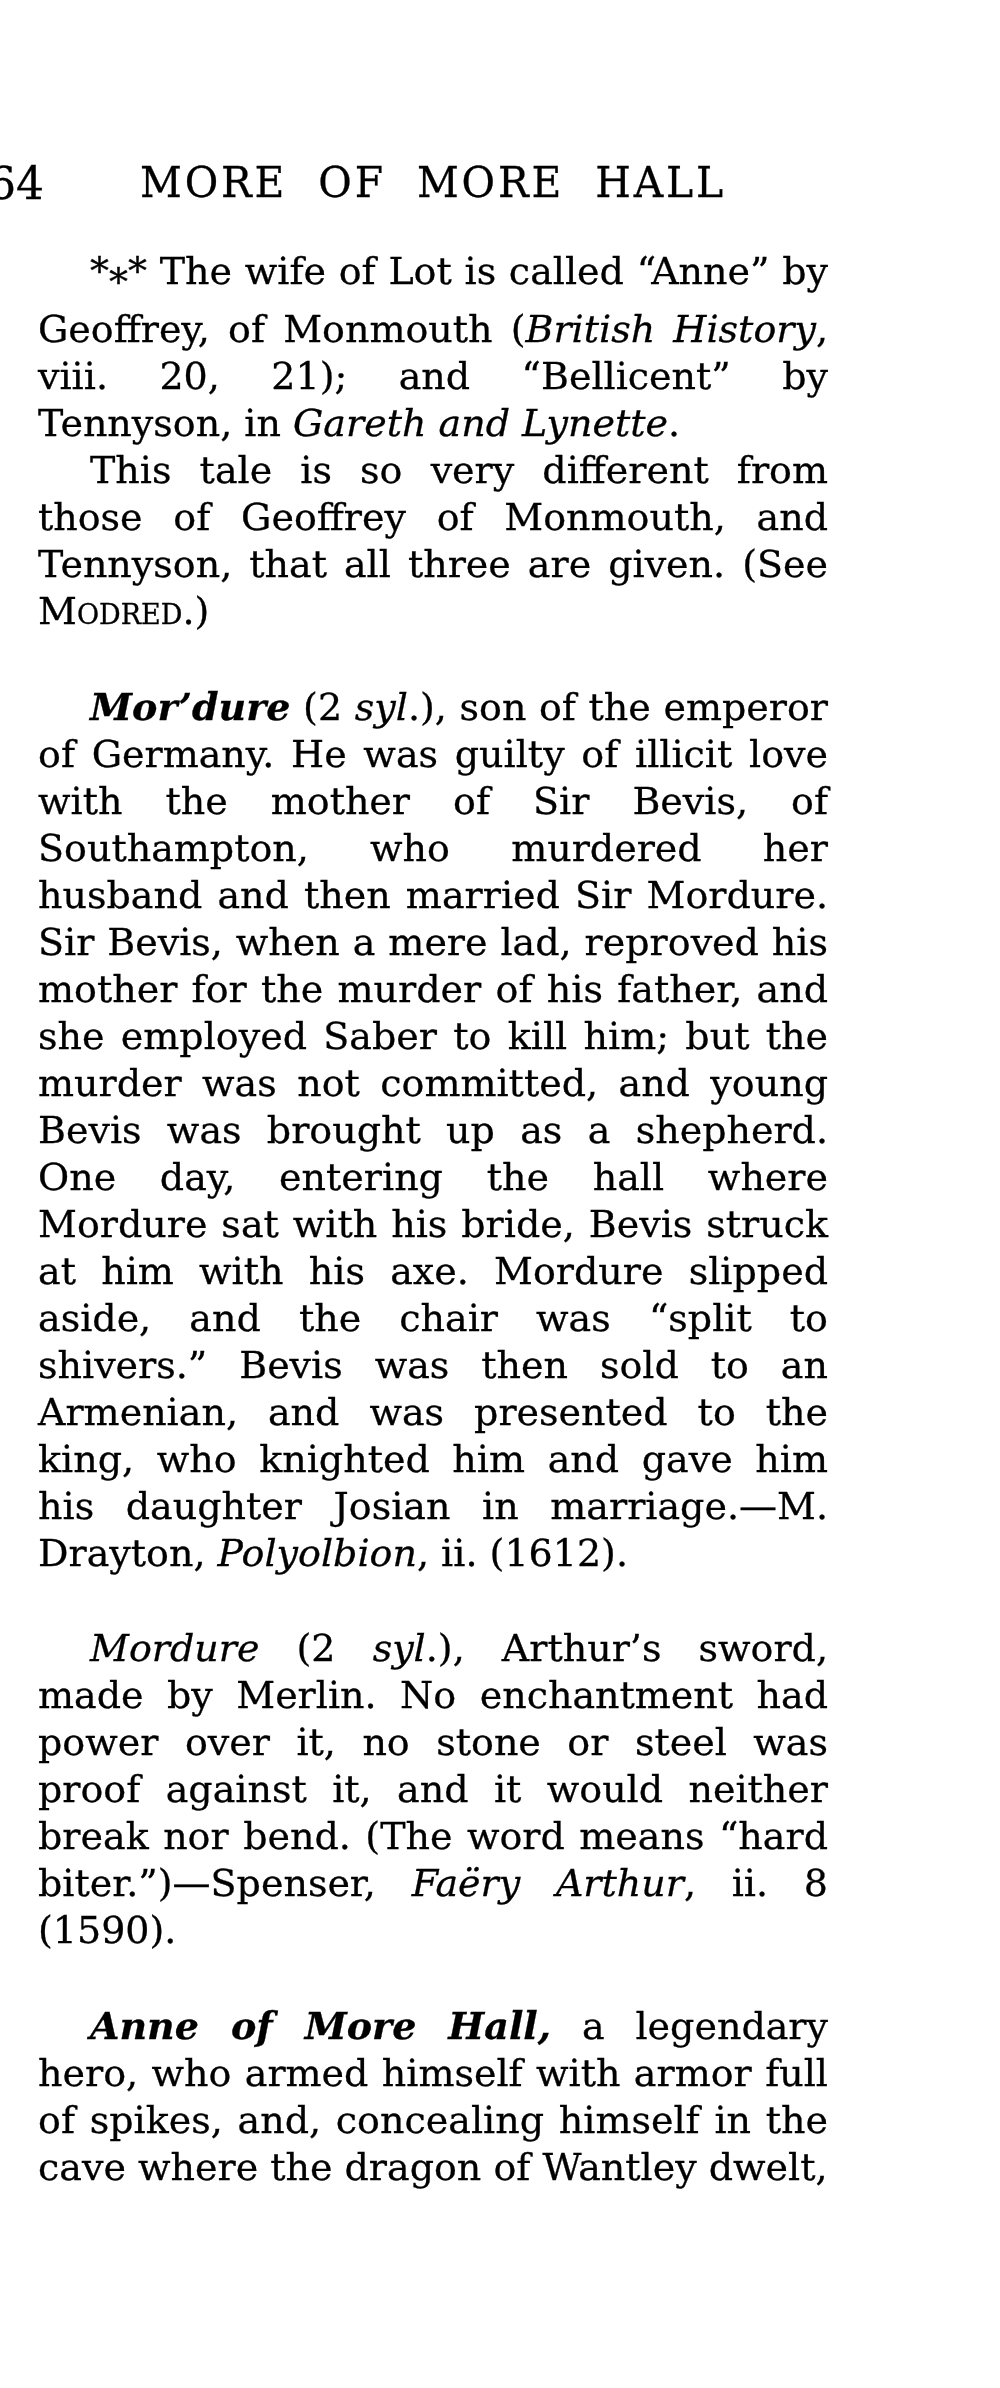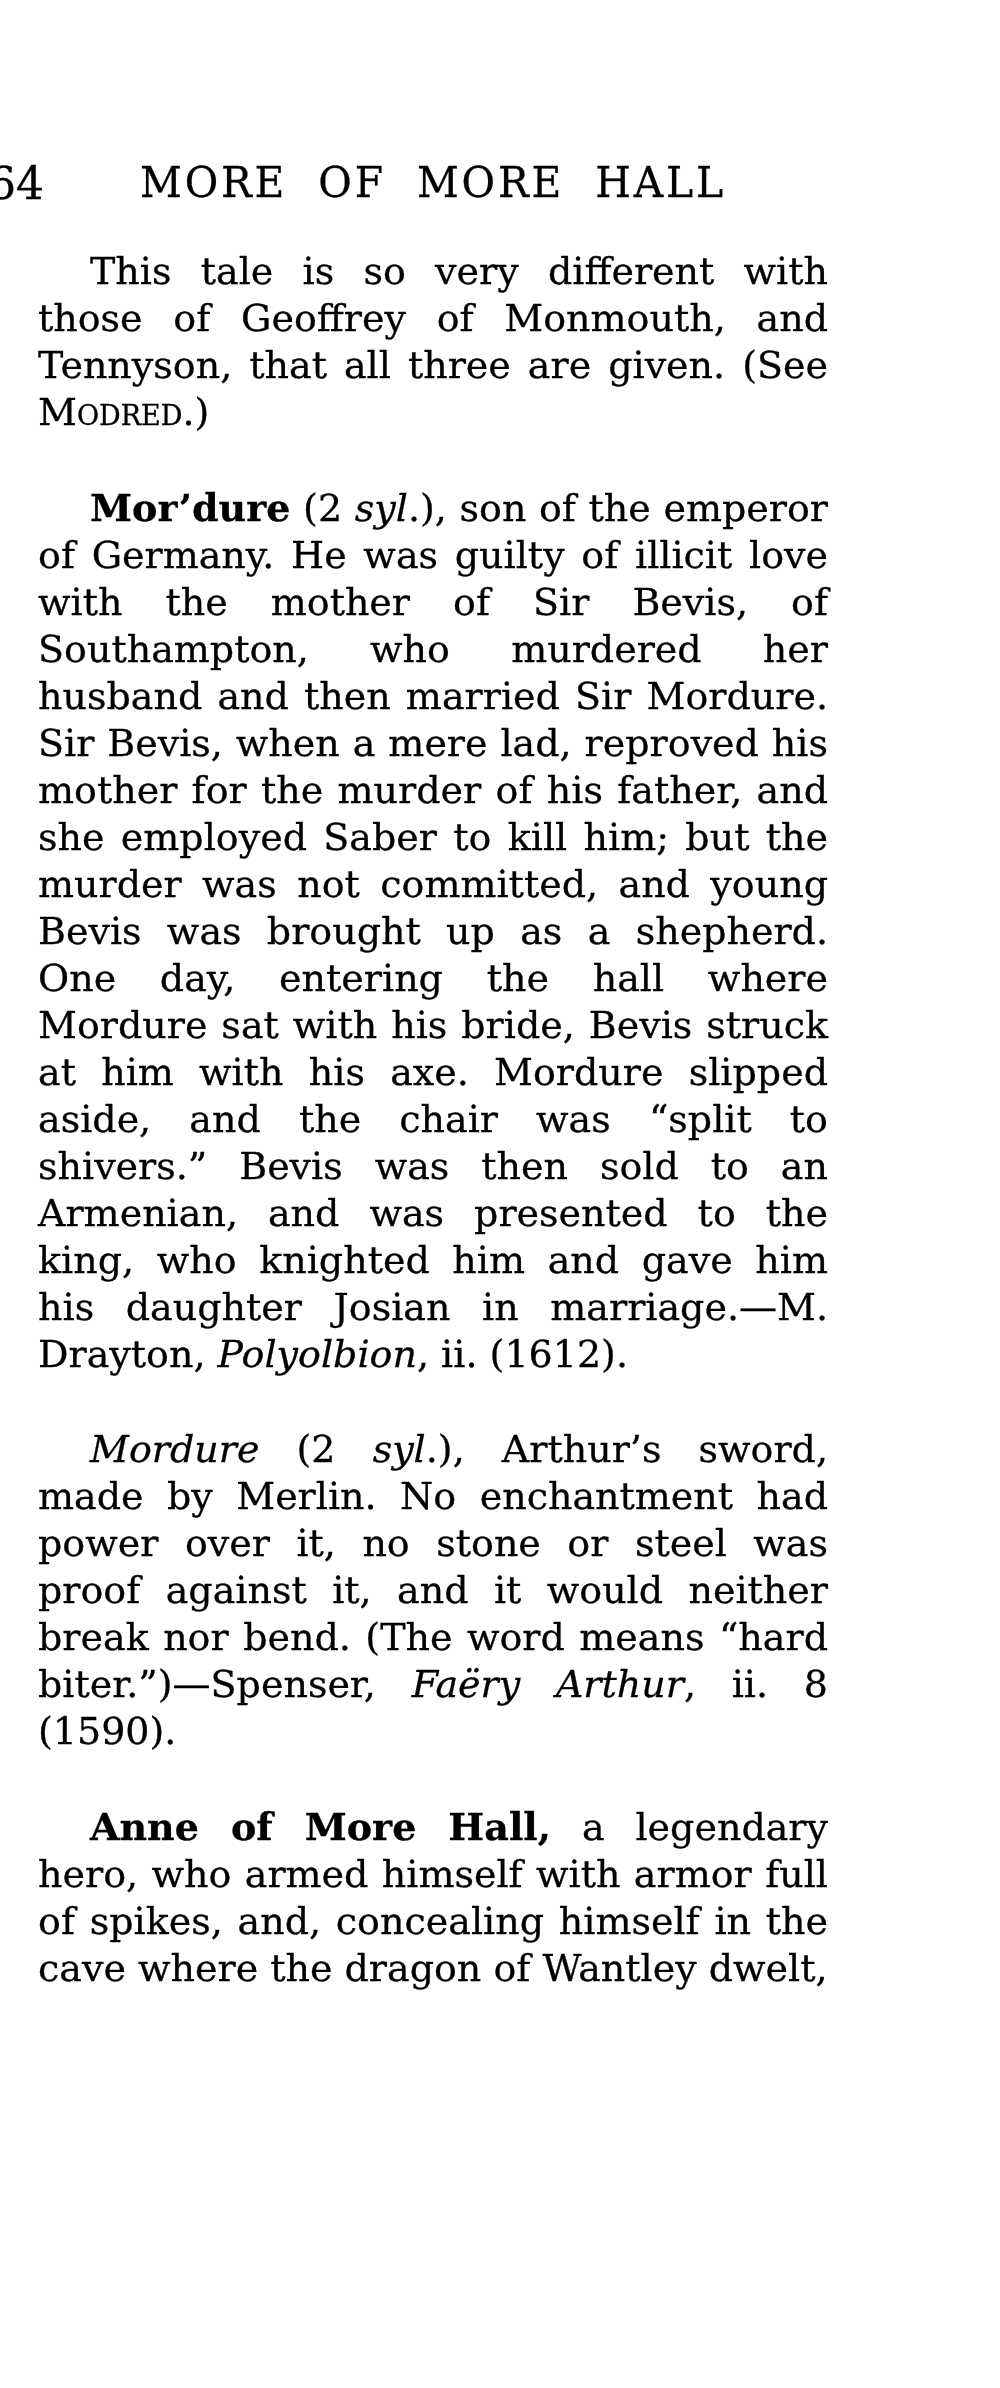--- a/index.html
+++ b/index.html
@@ -51,32 +51,33 @@
     width: 790px;
     font-size: 38px;
     line-height: 47px;
     text-align: justify;
     text-justify: inter-word;
   }
   .para { margin: 0; }
   .para.indent { text-indent: 52px; }
   .para.gap { margin-top: 48px; }
   .italic { font-style: italic; }
-  .bold { font-weight: bold; }
+  .bold { font-weight: bold; font-style: italic; }
   .smallcaps { font-variant: small-caps; }
   .sub { vertical-align: -0.28em; }
 </style>
 </head>
 <body>
 
 <div class="page">
   <div class="header">
     <div class="page-number">64</div>
     <div class="running-title">MORE OF MORE HALL</div>
   </div>
 
   <div class="text-body">
-      <p class="para indent"><span>This tale is so very different with those of Geoffrey of Monmouth, and Tennyson, that all three are given.  (See </span><span class="smallcaps">Modred</span><span>.)</span></p>
+      <p class="para indent"><span>*</span><span class="sub">*</span><span>* </span><span>The wife of Lot is called “Anne” by Geoffrey, of Monmouth (</span><span class="italic">British History</span><span>, viii. 20, 21); and “Bellicent” by Tennyson, in </span><span class="italic">Gareth and Lynette</span><span>.</span></p>
+      <p class="para indent"><span>This tale is so very different from those of Geoffrey of Monmouth, and Tennyson, that all three are given.  (See </span><span class="smallcaps">Modred</span><span>.)</span></p>
       <p class="para indent gap"><span class="bold">Mor’dure</span><span> (2 </span><span class="italic">syl</span><span>.), son of the emperor of Germany.  He was guilty of illicit love with the mother of Sir Bevis, of Southampton, who murdered her husband and then married Sir Mordure.  Sir Bevis, when a mere lad, reproved his mother for the murder of his father, and she employed Saber to kill him; but the murder was not committed, and young Bevis was brought up as a shepherd.  One day, entering the hall where Mordure sat with his bride, Bevis struck at him with his axe.  Mordure slipped aside, and the chair was “split to shivers.”  Bevis was then sold to an Armenian, and was presented to the king, who knighted him and gave him his daughter Josian in marriage.—M. Drayton, </span><span class="italic">Polyolbion</span><span>, ii. (1612).</span></p>
       <p class="para indent gap"><span class="italic">Mordure</span><span> (2 </span><span class="italic">syl</span><span>.), Arthur’s sword, made by Merlin.  No enchantment had power over it, no stone or steel was proof against it, and it would neither break nor bend.  (The word means “hard biter.”)—Spenser, </span><span class="italic">Faëry Arthur</span><span>, ii. 8 (1590).</span></p>
       <p class="para indent gap"><span class="bold">Anne of More Hall,</span><span> a legendary hero, who armed himself with armor full of spikes, and, concealing himself in the cave where the dragon of Wantley dwelt,</span></p>
     </div>
 </div>
 
 </body></html>

